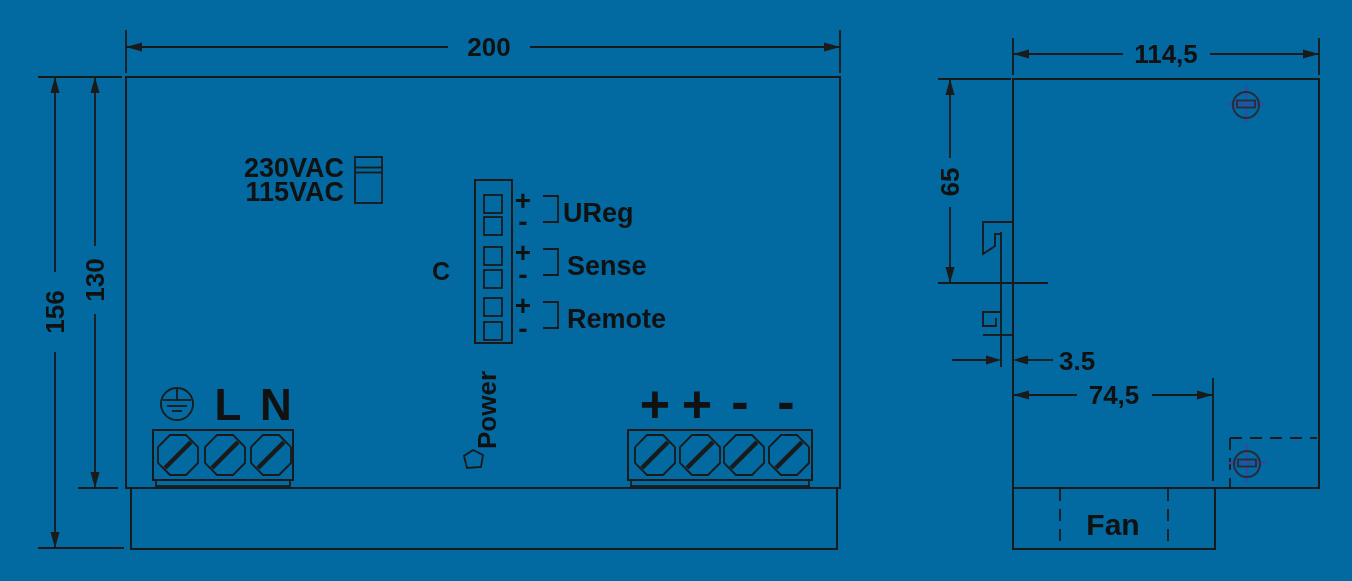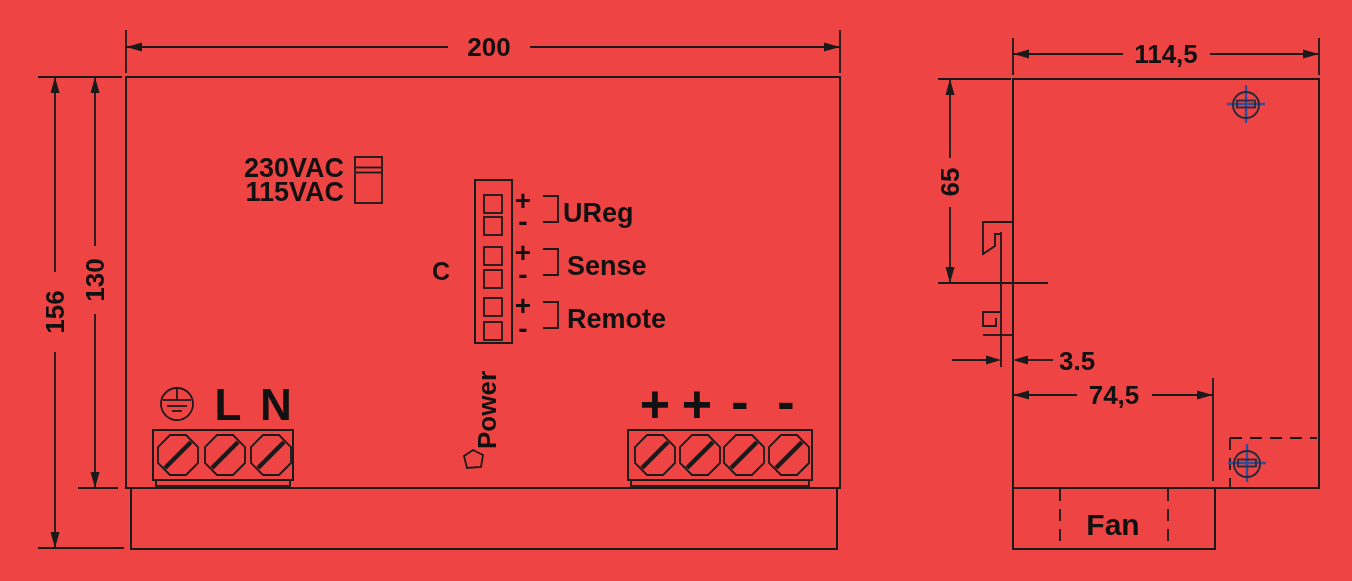--- a/index.html
+++ b/index.html
@@ -1,16 +1,16 @@
 <!DOCTYPE html>
 <html><head>
 <meta charset="utf-8">
 <style>
   html,body{margin:0;padding:0;background:#ffffff;}
-  .stage{position:relative;width:1352px;height:581px;background:#ef4444;overflow:hidden;}
+  .stage{position:relative;width:1352px;height:581px;background:#0369a1;overflow:hidden;}
   svg{display:block;}
   .ln{stroke:#1a1a1a;stroke-width:2;fill:none;}
   .thin{stroke:#1a1a1a;stroke-width:1.8;fill:none;}
   .dash{stroke:#1a1a1a;stroke-width:1.8;fill:none;stroke-dasharray:12 8;}
   .arrow{fill:#1a1a1a;stroke:none;}
   .t{fill:#111111;font-family:"Liberation Sans","DejaVu Sans",sans-serif;font-weight:bold;}
   .s26{font-size:26px;}
   .s27{font-size:27px;}
   .s25{font-size:25px;}
   .s28{font-size:28px;}

